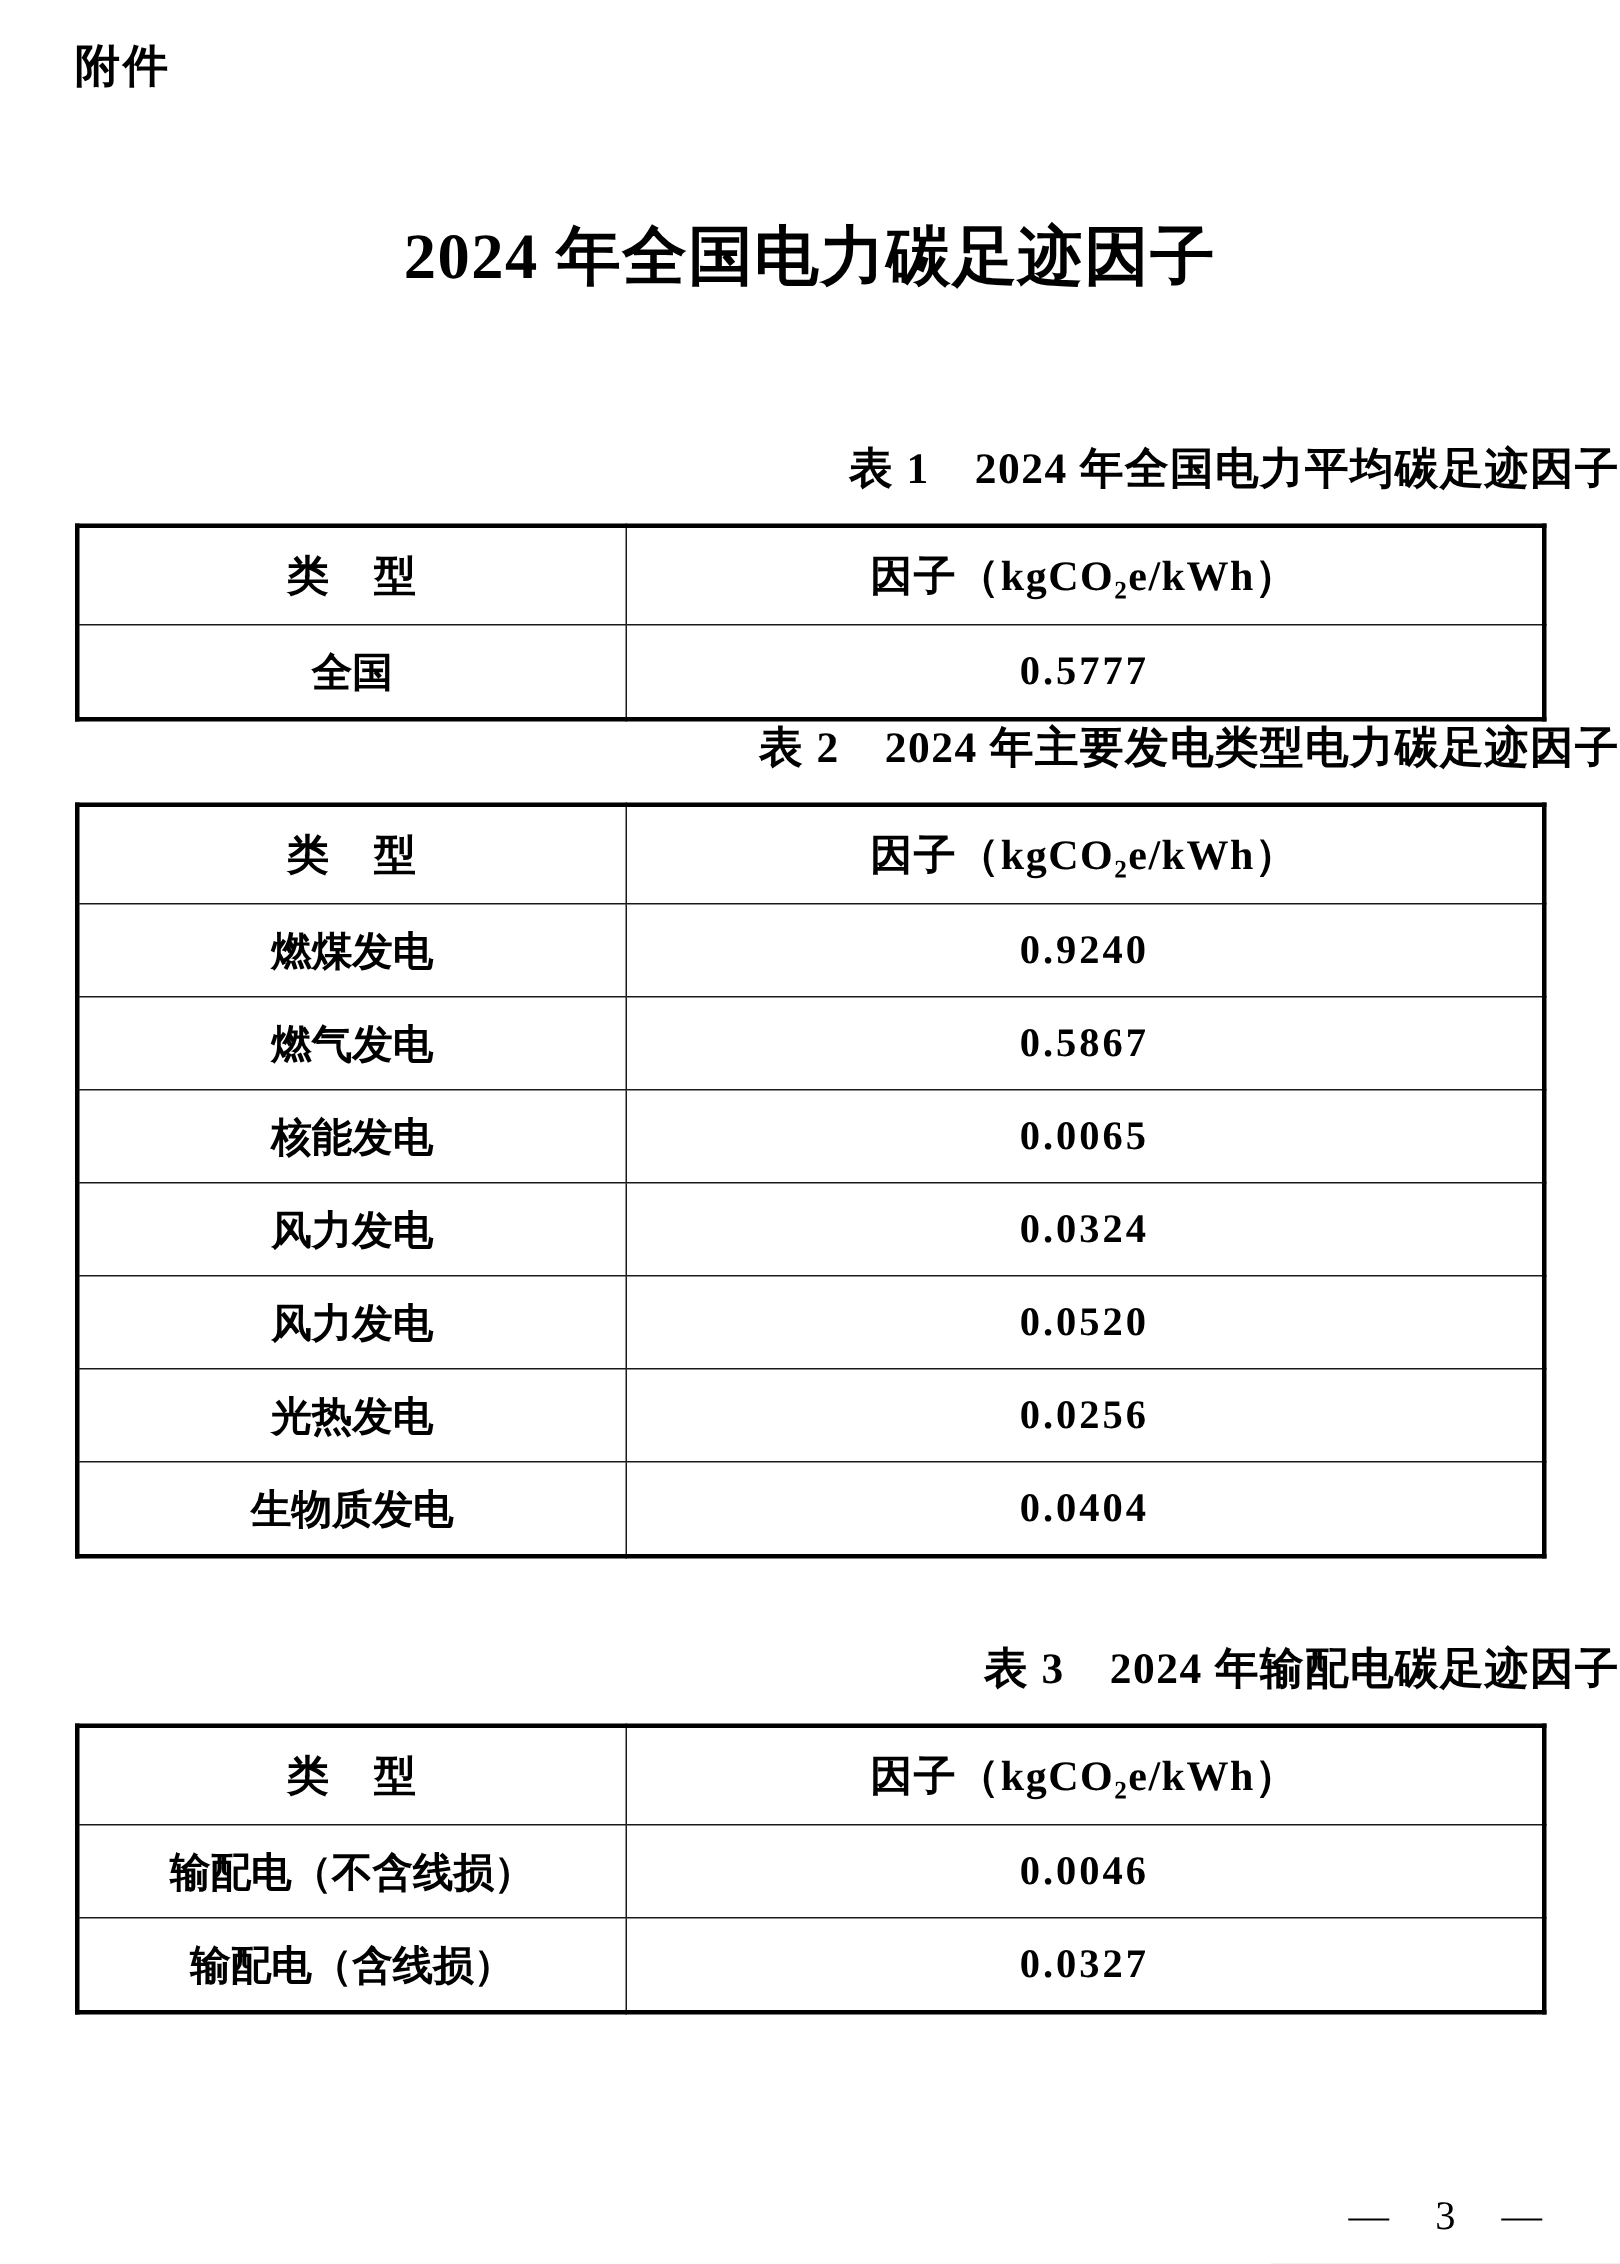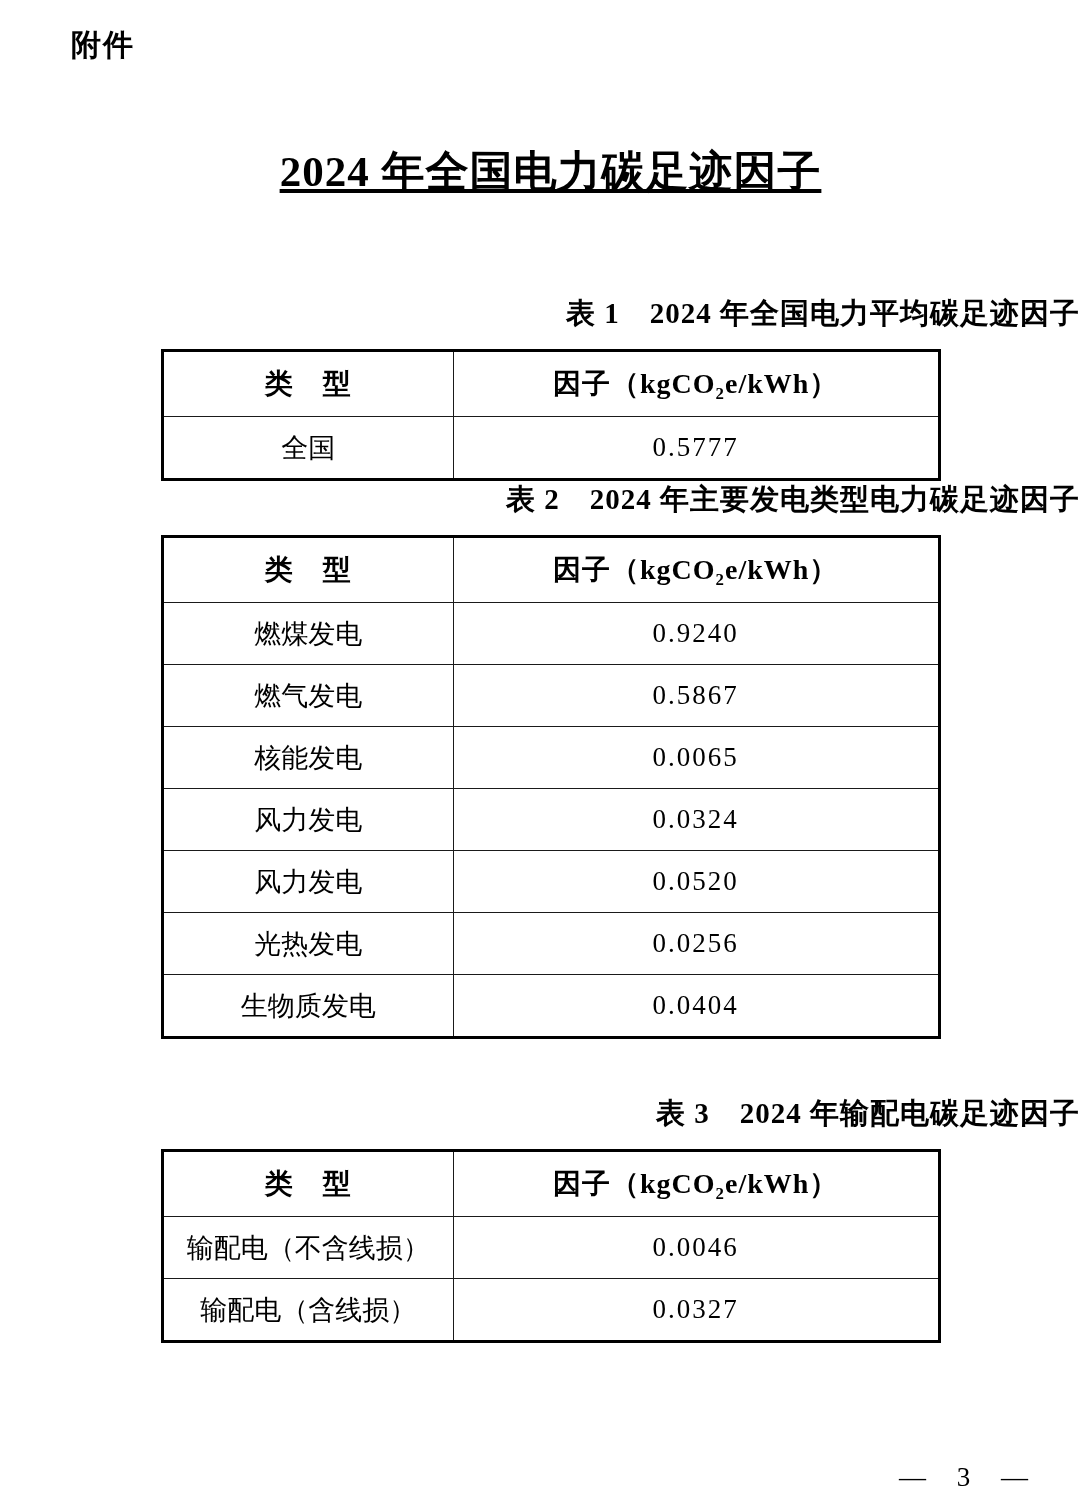--- a/index.html
+++ b/index.html
@@ -10,51 +10,49 @@
   .page {
     position: relative;
     width: 1080px;
     height: 1509px;
     margin: 0 auto;
     background: #ffffff;
     color: #000000;
     font-family: "Liberation Serif", "DejaVu Serif", serif;
     overflow: hidden;
     box-sizing: border-box;
-    padding-left: 21px;
   }
   .attachment {
     padding: 26px 0 0 50px;
     font-size: 30px;
     line-height: 38px;
     font-weight: 600;
     font-family: "Liberation Sans", "DejaVu Sans", sans-serif;
     letter-spacing: 2px;
   }
   .doc-title {
     margin: 82px 0 0 0;
     text-align: center;
     font-size: 43px;
     line-height: 52px;
     font-weight: bold;
     letter-spacing: 1px;
-    text-decoration: underline;
   }
   .table-caption {
     text-align: right;
     font-size: 29px;
     line-height: 36px;
     font-weight: bold;
     letter-spacing: 1px;
   }
   .caption-1 { margin-top: 97px; }
   .caption-2 { }
   .caption-3 { margin-top: 56px; }
   table.factor-table {
-    width: 780px;
+    width: 981px;
     margin: 18px auto 0 auto;
     border-collapse: collapse;
     table-layout: fixed;
     border: 3px solid #000000;
   }
   table.factor-table col.col-type   { width: 37.5%; }
   table.factor-table col.col-factor { width: 62.5%; }
   table.factor-table th,
   table.factor-table td {
     border: 1.5px solid #1a1a1a;
@@ -65,21 +63,21 @@
   }
   table.factor-table th {
     height: 64px;
     font-size: 28px;
     font-weight: bold;
     letter-spacing: 1px;
   }
   table.factor-table td {
     height: 61px;
     font-size: 27px;
-    font-weight: normal;
+    font-weight: bold;
   }
   table.factor-table td.factor-value {
     font-family: "Liberation Serif", "DejaVu Serif", serif;
     letter-spacing: 2px;
   }
   .page-number {
     position: absolute;
     right: 48px;
     bottom: 16px;
     font-size: 27px;

